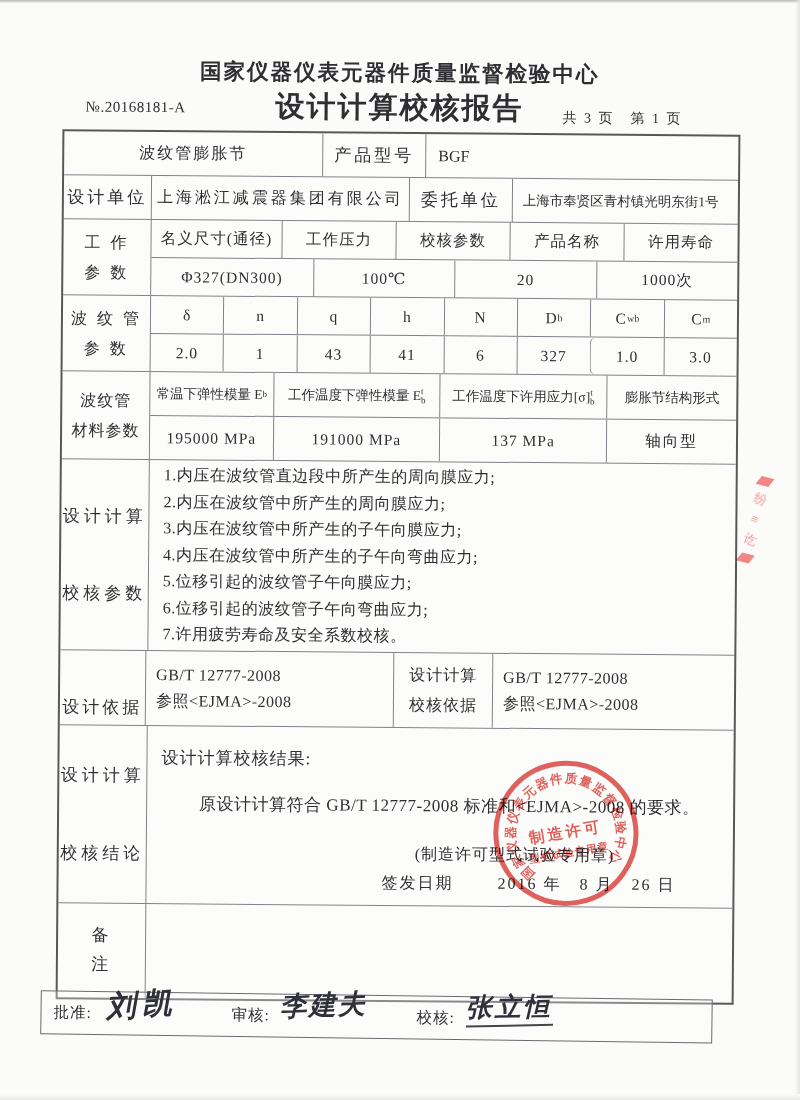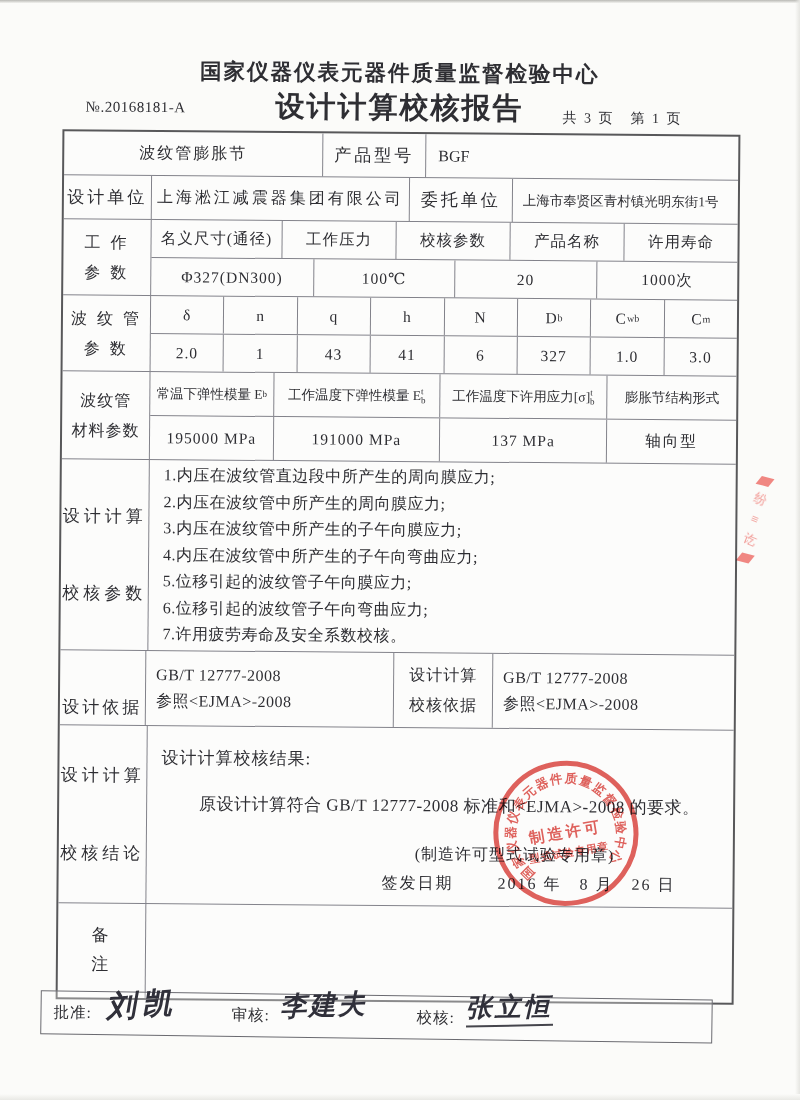--- a/index.html
+++ b/index.html
@@ -159,21 +159,21 @@
               <sub class="sb1">m</sub>
             </div>
         </div>
         <div class="subrow">
           <div class="cell val" style="flex:1;">2.0</div>
           <div class="cell val" style="flex:1;">1</div>
           <div class="cell val" style="flex:1;">43</div>
           <div class="cell val" style="flex:1;">41</div>
           <div class="cell val" style="flex:1;">6</div>
           <div class="cell val" style="flex:1;">327</div>
-          <div class="cell val" style="flex:1;">1.0</div>
+          <div class="cell val" style="flex:1;border-radius:6px;">1.0</div>
           <div class="cell val" style="flex:1;">3.0</div>
         </div>
       </div>
     </div>
 
     <div class="trow" style="height:87px;">
       <div class="cell lab" style="width:87px;font-size:16px;letter-spacing:1px;">
         <span>波纹管</span>
         <span>材料参数</span>
       </div>

